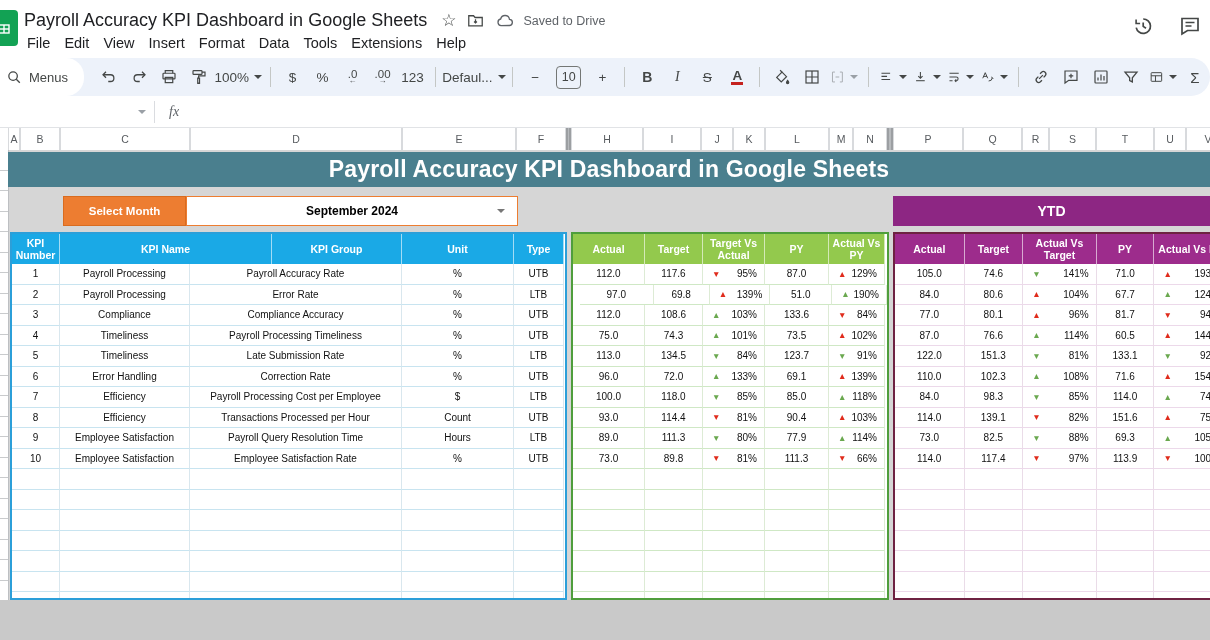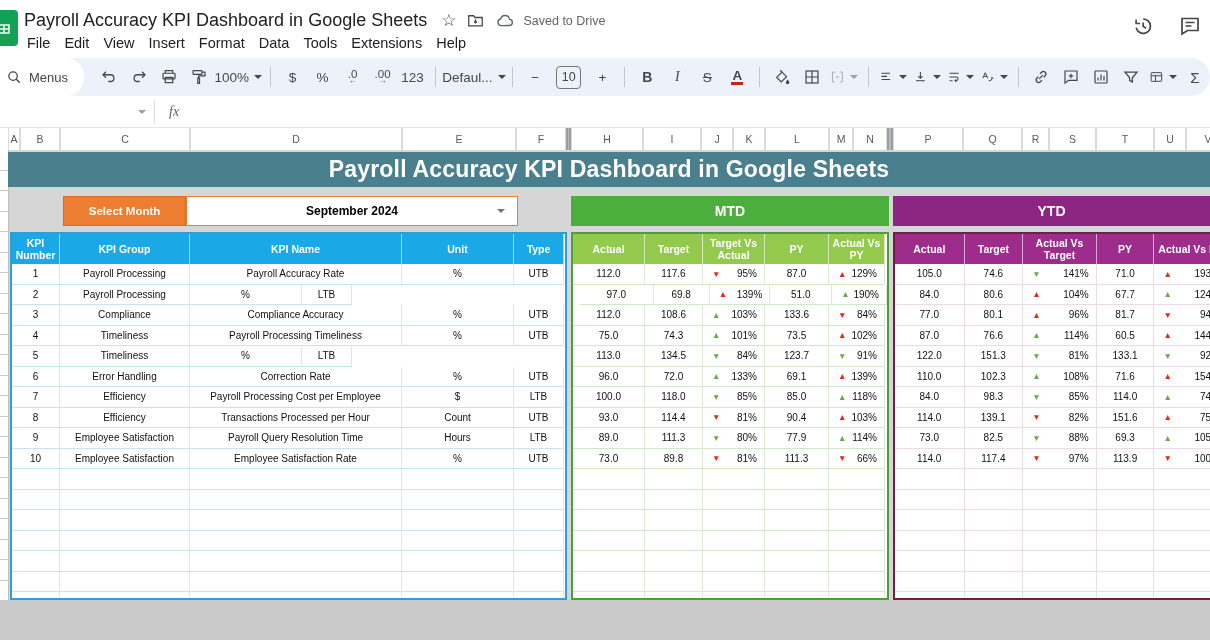--- a/index.html
+++ b/index.html
@@ -335,61 +335,62 @@
 
   <div class="sheet-bg"></div>
   <div class="rowstrip"></div>
 
   <div class="banner">Payroll Accuracy KPI Dashboard in Google Sheets</div>
   <div class="sel-label">Select Month</div>
   <div class="sel-value">
     <span>September 2024</span>
     <span class="caret"></span>
   </div>
-  <div class="band mtd">MTD</div>
   <div class="band ytd">YTD</div>
 
   <div class="gtable kpi" id="kpiTable">
       <div class="hrow">
         <div class="hcell" style="width: 48px;">KPI Number</div>
+        <div class="hcell" style="width: 212px;">KPI Name</div>
         <div class="hcell" style="width: 130px;">KPI Group</div>
-        <div class="hcell" style="width: 212px;">KPI Name</div>
         <div class="hcell" style="width: 112px;">Unit</div>
         <div class="hcell" style="width: 50px;">Type</div>
       </div>
       <div class="trow">
         <div class="tcell" style="width: 48px;">1</div>
         <div class="tcell" style="width: 130px;">Payroll Processing</div>
         <div class="tcell" style="width: 212px;">Payroll Accuracy Rate</div>
         <div class="tcell" style="width: 112px;">%</div>
         <div class="tcell" style="width: 50px;">UTB</div>
       </div>
       <div class="trow">
         <div class="tcell" style="width: 48px;">2</div>
         <div class="tcell" style="width: 130px;">Payroll Processing</div>
+        <div class="tcell" style="width: 212px;">Error Rate</div>
         <div class="tcell" style="width: 112px;">%</div>
         <div class="tcell" style="width: 50px;">LTB</div>
       </div>
       <div class="trow">
         <div class="tcell" style="width: 48px;">3</div>
         <div class="tcell" style="width: 130px;">Compliance</div>
         <div class="tcell" style="width: 212px; text-align: center;">Compliance Accuracy</div>
         <div class="tcell" style="width: 112px;">%</div>
         <div class="tcell" style="width: 50px;">UTB</div>
       </div>
       <div class="trow">
         <div class="tcell" style="width: 48px;">4</div>
         <div class="tcell" style="width: 130px;">Timeliness</div>
         <div class="tcell" style="width: 212px;">Payroll Processing Timeliness</div>
         <div class="tcell" style="width: 112px;">%</div>
         <div class="tcell" style="width: 50px;">UTB</div>
       </div>
       <div class="trow">
         <div class="tcell" style="width: 48px;">5</div>
         <div class="tcell" style="width: 130px;">Timeliness</div>
+        <div class="tcell" style="width: 212px;">Late Submission Rate</div>
         <div class="tcell" style="width: 112px;">%</div>
         <div class="tcell" style="width: 50px;">LTB</div>
       </div>
       <div class="trow">
         <div class="tcell" style="width: 48px;">6</div>
         <div class="tcell" style="width: 130px;">Error Handling</div>
         <div class="tcell" style="width: 212px;">Correction Rate</div>
         <div class="tcell" style="width: 112px;">%</div>
         <div class="tcell" style="width: 50px;">UTB</div>
       </div>

